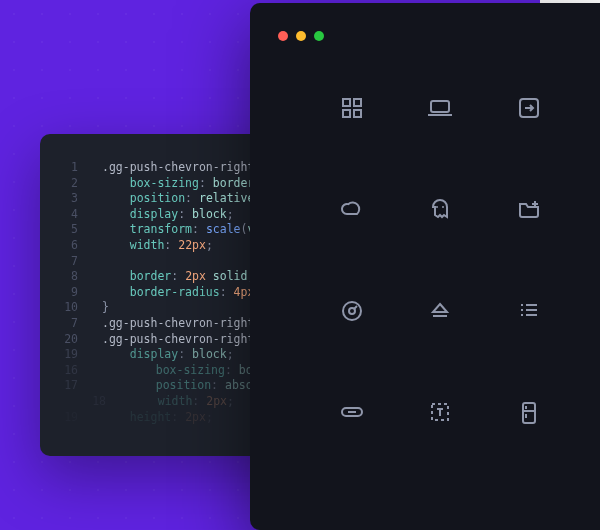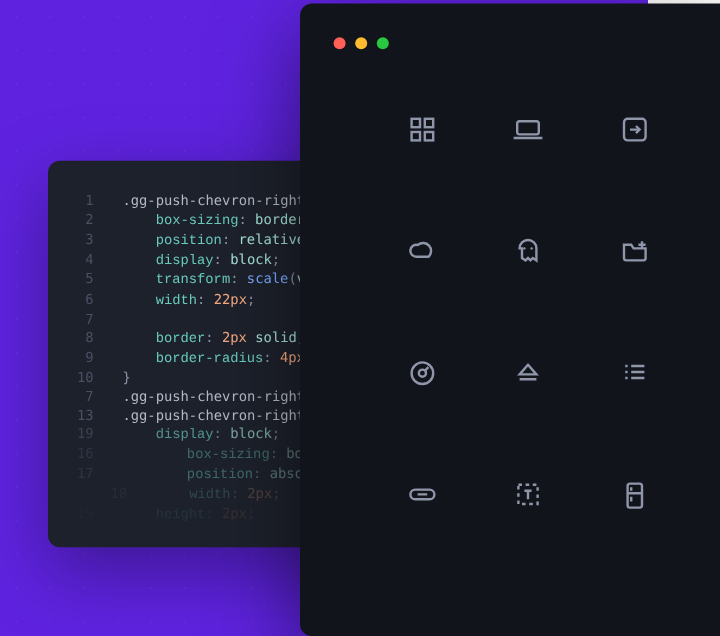--- a/index.html
+++ b/index.html
@@ -44,21 +44,21 @@
     padding-right: 24px;
     color: #4a5064;
   }
   .code-row.fade1 { opacity: 0.68; }
   .code-row.fade2 { opacity: 0.42; gap: 26px; }
   .code-row.fade3 { opacity: 0.22; padding-left: 28px; }
   .code-row.fade4 { opacity: 0.10; }
   .hl-sel { color: #b2b8c6; }
   .hl-kw { color: #a6e0d8; }
   .hl-punct { color: #8b93a7; }
-  .hl-prop { color: #68c9bd; font-family: Liberation Mono, monospace; }
+  .hl-prop { color: #68c9bd; }
   .hl-num { color: #f5a97f; }
   .hl-fn { color: #7aa9ff; }
 
   .icon-window {
     position: absolute;
     left: 250px;
     top: 3px;
     width: 350px;
     height: 527px;
     background: #12141c;
@@ -105,21 +105,21 @@
       <div class="code-row"><span class="gutter">2</span><span><span>    </span><span class="hl-prop">box-sizing</span><span class="hl-punct">:</span><span> </span><span class="hl-kw">border-b</span></span></div>
       <div class="code-row"><span class="gutter">3</span><span><span>    </span><span class="hl-prop">position</span><span class="hl-punct">:</span><span> </span><span class="hl-kw">relative</span><span class="hl-punct">;</span></span></div>
       <div class="code-row"><span class="gutter">4</span><span><span>    </span><span class="hl-prop">display</span><span class="hl-punct">:</span><span> </span><span class="hl-kw">block</span><span class="hl-punct">;</span></span></div>
       <div class="code-row"><span class="gutter">5</span><span><span>    </span><span class="hl-prop">transform</span><span class="hl-punct">:</span><span> </span><span class="hl-fn">scale</span><span class="hl-punct">(</span><span class="hl-kw">var</span></span></div>
       <div class="code-row"><span class="gutter">6</span><span><span>    </span><span class="hl-prop">width</span><span class="hl-punct">:</span><span> </span><span class="hl-num">22px</span><span class="hl-punct">;</span></span></div>
       <div class="code-row"><span class="gutter">7</span></div>
       <div class="code-row"><span class="gutter">8</span><span><span>    </span><span class="hl-prop">border</span><span class="hl-punct">:</span><span> </span><span class="hl-num">2px</span><span> </span><span class="hl-kw">solid</span><span class="hl-punct">;</span></span></div>
       <div class="code-row"><span class="gutter">9</span><span><span>    </span><span class="hl-prop">border-radius</span><span class="hl-punct">:</span><span> </span><span class="hl-num">4px</span></span></div>
       <div class="code-row"><span class="gutter">10</span><span><span class="hl-punct">}</span></span></div>
       <div class="code-row"><span class="gutter">7</span><span><span class="hl-sel">.gg-push-chevron-right-r</span></span></div>
-      <div class="code-row"><span class="gutter">13</span><span><span class="hl-sel">.gg-push-chevron-right-r</span></span></div>
+      <div class="code-row"><span class="gutter">20</span><span><span class="hl-sel">.gg-push-chevron-right-r</span></span></div>
       <div class="code-row fade1"><span class="gutter">19</span><span><span>    </span><span class="hl-prop">display</span><span class="hl-punct">:</span><span> </span><span class="hl-kw">block</span><span class="hl-punct">;</span></span></div>
       <div class="code-row fade2"><span class="gutter">16</span><span><span>    </span><span class="hl-prop">box-sizing</span><span class="hl-punct">:</span><span> </span><span class="hl-kw">border-b</span></span></div>
       <div class="code-row fade2"><span class="gutter">17</span><span><span>    </span><span class="hl-prop">position</span><span class="hl-punct">:</span><span> </span><span class="hl-kw">absolute</span><span class="hl-punct">;</span></span></div>
       <div class="code-row fade3"><span class="gutter">18</span><span><span>    </span><span class="hl-prop">width</span><span class="hl-punct">:</span><span> </span><span class="hl-num">2px</span><span class="hl-punct">;</span></span></div>
       <div class="code-row fade4"><span class="gutter">19</span><span><span>    </span><span class="hl-prop">height</span><span class="hl-punct">:</span><span> </span><span class="hl-num">2px</span><span class="hl-punct">;</span></span></div>
     </div>
 </div>
 
 <div class="icon-window">
   <div class="traffic">

